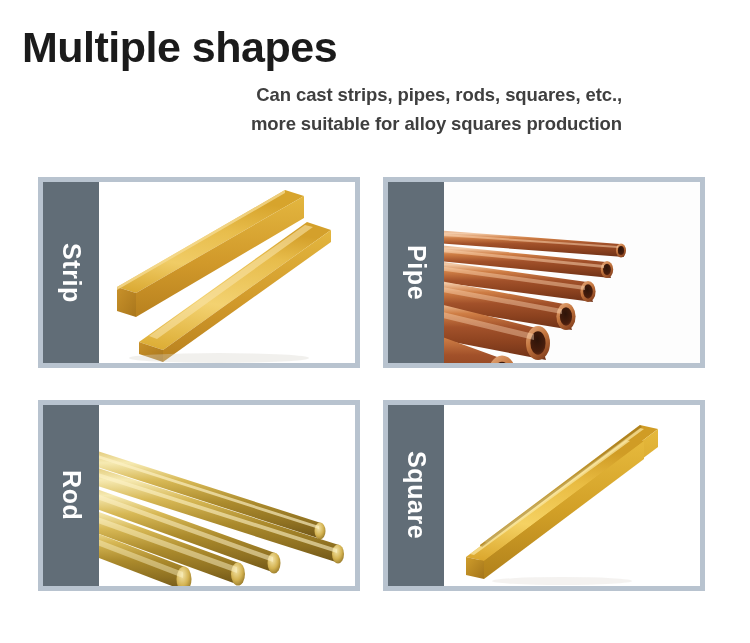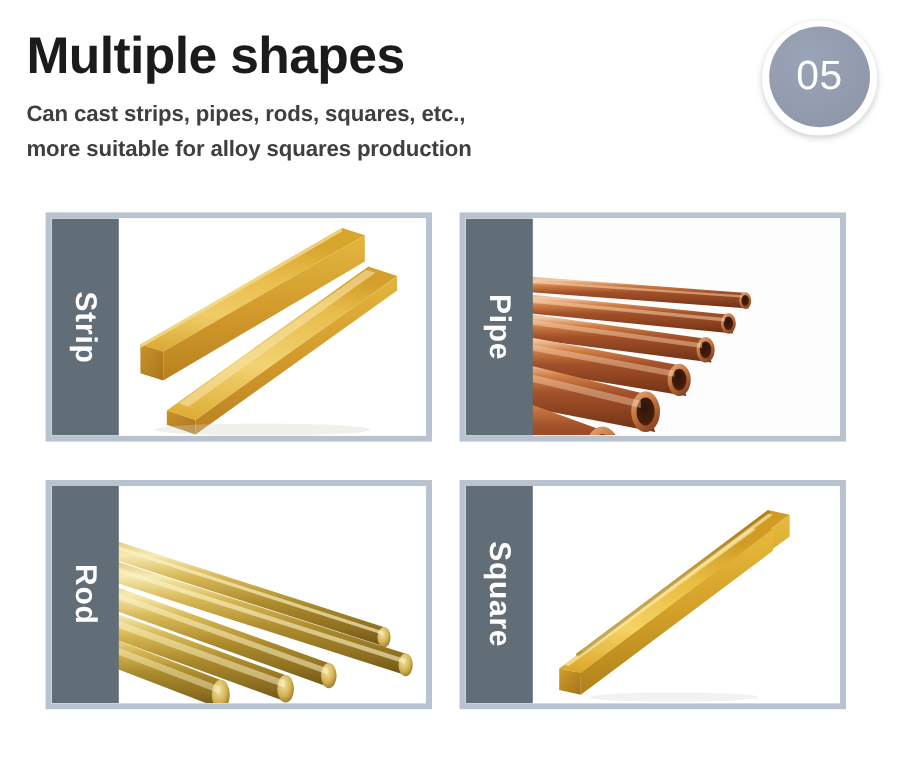--- a/index.html
+++ b/index.html
@@ -39,21 +39,21 @@
   }
 
   .subtitle {
     margin-top: 11px;
     font-size: 18.5px;
     font-weight: 700;
     color: #3f3f3f;
     line-height: 1.52;
     letter-spacing: -0.1px;
   }
-  .subtitle .sub-line { display: block; white-space: nowrap; }
+  .subtitle .sub-line { display: block; white-space: nowrap; text-align: right; }
 
   
   .badge-wrap {
     position: absolute;
     right: 19px;
     top: 17px;
     width: 96px;
     height: 96px;
   }
   .badge-ring {
@@ -158,26 +158,20 @@
 <div class="page">
 
   <div class="header">
     <div class="page-title">Multiple shapes</div>
     <div class="subtitle">
       <span class="sub-line">Can cast strips, pipes, rods, squares, etc.,</span>
       <span class="sub-line">more suitable for alloy squares production</span>
     </div>
   </div>
 
-  <div class="badge-wrap">
-    <div class="badge-ring"></div>
-    <div class="badge-circle">
-      <span class="badge-number">05</span>
-    </div>
-  </div>
 
   <div class="cards">
 
     <div class="card c0">
       <div class="card-inner">
         <div class="label-bar">
           <span class="label-text">Strip</span>
         </div>
         <div class="photo">
           <svg viewBox="0 0 256 181" preserveAspectRatio="xMidYMid slice">

